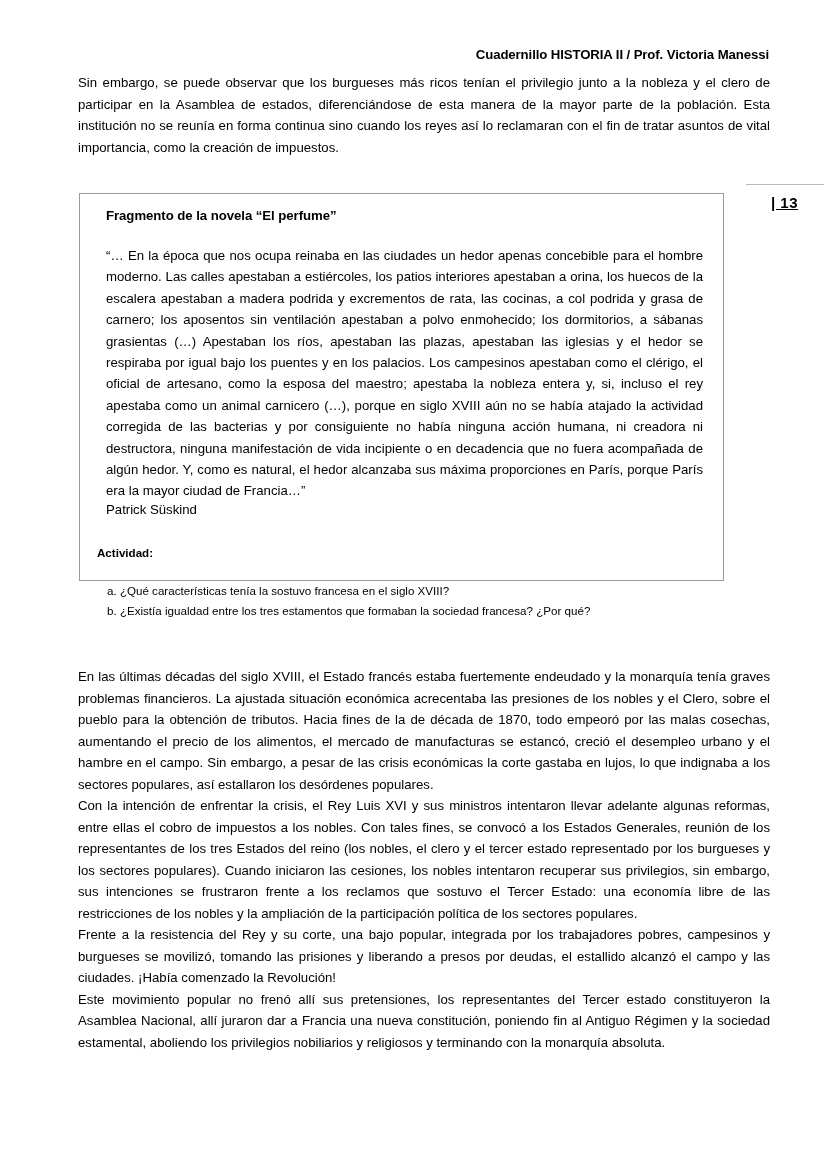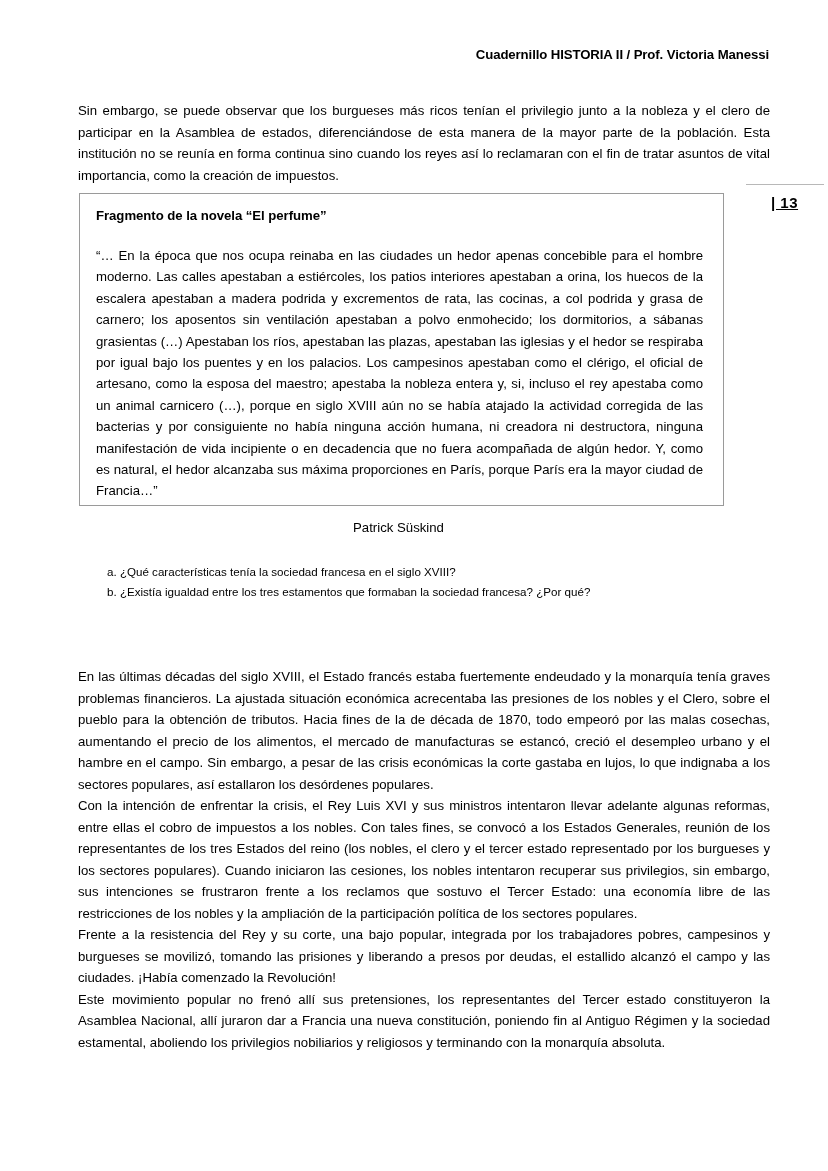--- a/index.html
+++ b/index.html
@@ -30,21 +30,21 @@
     right: 59px;
     font-size: 13.2px;
     font-weight: bold;
     letter-spacing: -0.1px;
     white-space: nowrap;
   }
 
   
   .intro {
     position: absolute;
-    top: 100px;
+    top: 72px;
     left: 78px;
     width: 692px;
     font-size: 13.2px;
     line-height: 21.5px;
     text-align: justify;
     text-justify: inter-word;
   }
 
   
   .pagenum-wrap {
@@ -68,42 +68,41 @@
     white-space: nowrap;
     text-decoration: underline;
   }
 
   
   .quote-box {
     position: absolute;
     top: 193px;
     left: 79px;
     width: 645px;
-    height: 313px;
+    height: 388px;
     border: 1px solid #9a9a9a;
     box-sizing: border-box;
-    padding: 14px 18px 10px 16px;
+    padding: 14px 18px 10px 26px;
   }
   .quote-title {
     font-size: 13.2px;
     font-weight: bold;
     margin-bottom: 22px;
     letter-spacing: -0.05px;
   }
   .quote-body {
     font-size: 13.2px;
     line-height: 21.4px;
     text-align: justify;
     text-justify: inter-word;
     padding-right: 2px;
   }
   .quote-author {
-    margin-top: 18px;
     font-size: 13.2px;
-    text-align: center;
+    text-align: left;
     padding-right: 4px;
   }
 
   
   .activity {
     position: absolute;
     top: 543px;
     left: 97px;
     width: 680px;
     font-size: 11.6px;
@@ -150,22 +149,23 @@
     <div class="pagenum">| 13</div>
   </div>
 
   <div class="quote-box">
     <div class="quote-title">Fragmento de la novela “El perfume”</div>
     <div class="quote-body">“… En la época que nos ocupa reinaba en las ciudades un hedor apenas concebible para el hombre moderno. Las calles apestaban a estiércoles, los patios interiores apestaban a orina, los huecos de la escalera apestaban a madera podrida y excrementos de rata, las cocinas, a col podrida y grasa de carnero; los aposentos sin ventilación apestaban a polvo enmohecido; los dormitorios, a sábanas grasientas (…) Apestaban los ríos, apestaban las plazas, apestaban las iglesias y el hedor se respiraba por igual bajo los puentes y en los palacios. Los campesinos apestaban como el clérigo, el oficial de artesano, como la esposa del maestro; apestaba la nobleza entera y, si, incluso el rey apestaba como un animal carnicero (…), porque en siglo XVIII aún no se había atajado la actividad corregida de las bacterias y por consiguiente no había ninguna acción humana, ni creadora ni destructora, ninguna manifestación de vida incipiente o en decadencia que no fuera acompañada de algún hedor. Y, como es natural, el hedor alcanzaba sus máxima proporciones en París, porque París era la mayor ciudad de Francia…”</div>
     <div class="quote-author">Patrick Süskind</div>
   </div>
 
   <div class="activity">
+    <div class="activity-title">Actividad:</div>
     <div class="activity-questions">
-      <div class="q">a. ¿Qué características tenía la sociedad francesa en el siglo XVIII?</div>
+      <div class="q">a. ¿Qué características tenía la sostuvo francesa en el siglo XVIII?</div>
       <div class="q">b. ¿Existía igualdad entre los tres estamentos que formaban la sociedad francesa? ¿Por qué?</div>
     </div>
   </div>
 
   <div class="body-text">
 
     <p><span>En las últimas décadas del siglo XVIII, el Estado francés estaba fuertemente endeudado y la monarquía tenía graves problemas financieros. La ajustada situación económica acrecentaba las presiones de los </span><b>nobles</b><span> y el </span><b>Clero</b><span>, sobre el pueblo para la obtención de </span><b>tributos.</b><span> Hacia fines de la de década de 1870, todo empeoró por las malas cosechas, aumentando el precio de los alimentos, el mercado de manufacturas se estancó, creció el desempleo urbano y el hambre en el campo. Sin embargo, a pesar de las crisis económicas la corte gastaba en lujos, lo que indignaba a los sectores populares, así estallaron los desórdenes populares.</span></p>
 
     <p><span>Con la intención de enfrentar la crisis, el </span><b>Rey Luis XVI</b><span> y sus ministros intentaron llevar adelante algunas reformas, entre ellas el cobro de impuestos a los nobles. Con tales fines, se convocó a los </span><b>Estados Generales</b><span>, reunión de los representantes de los </span><b>tres Estados del reino (los nobles, el clero y el tercer estado representado por los burgueses y los sectores populares</b><span>). Cuando iniciaron las cesiones, los nobles intentaron recuperar sus privilegios, sin embargo, sus intenciones se frustraron frente a los reclamos que sostuvo el Tercer Estado: una economía libre de las restricciones de los nobles y la ampliación de la participación política de los sectores populares.</span></p>
 

